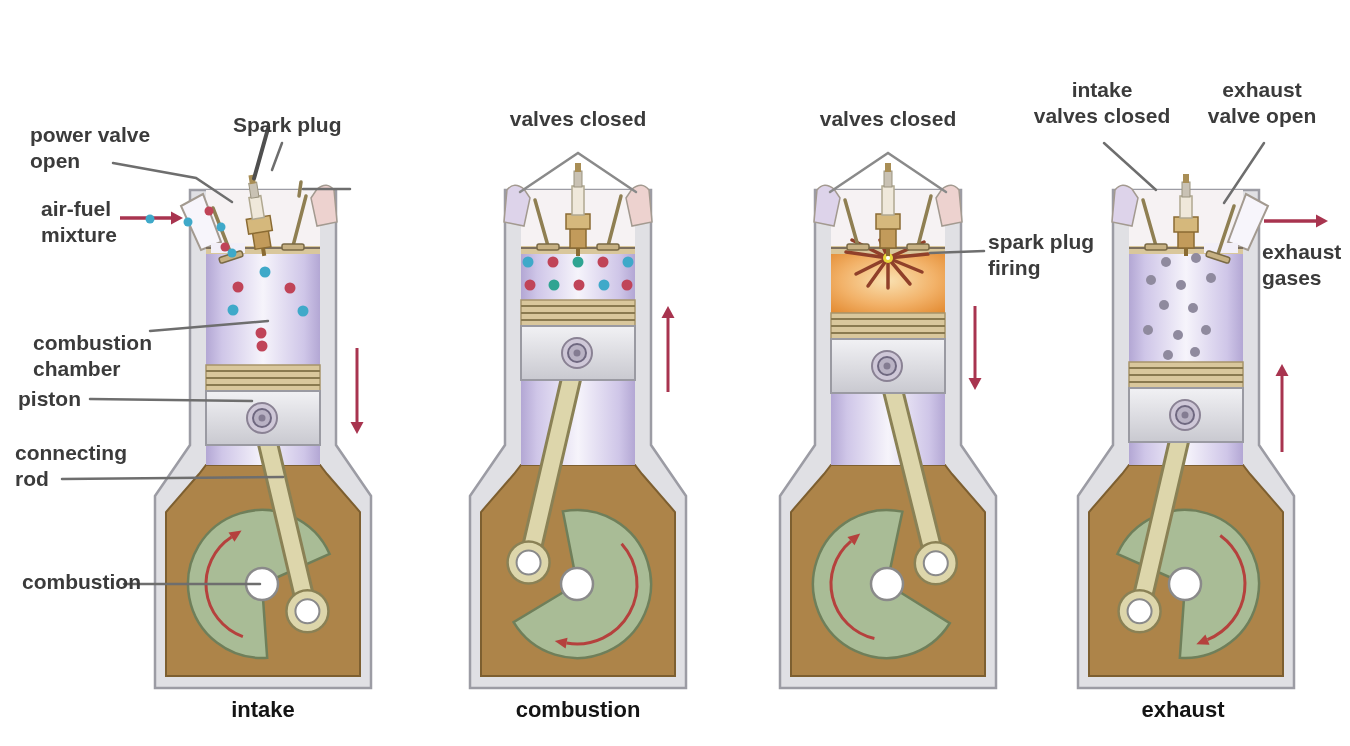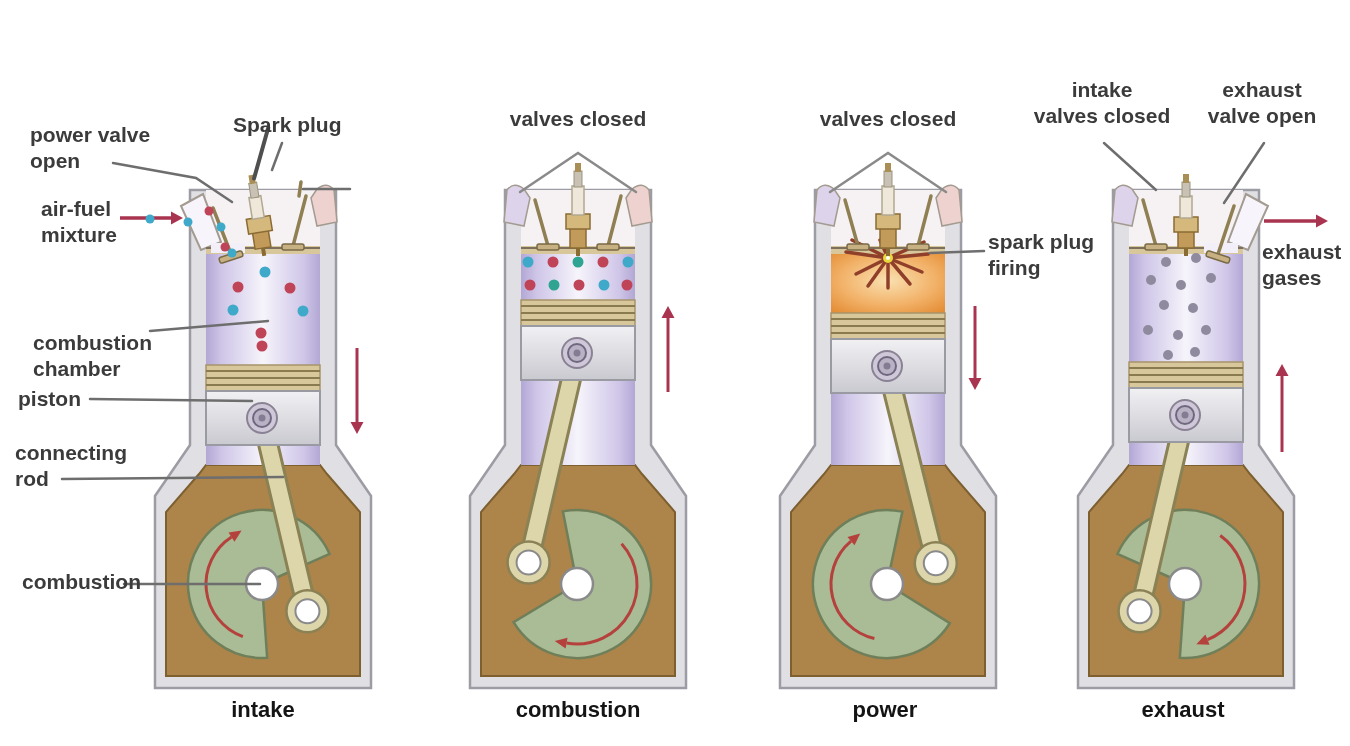--- a/index.html
+++ b/index.html
@@ -373,15 +373,14 @@
 
   <div class="label center" style="left:1022px;top:77px;width:160px;">intake
 valves closed</div>
   <div class="label center" style="left:1184px;top:77px;width:156px;">exhaust
 valve open</div>
   <div class="label" style="left:1262px;top:239px;">exhaust
 gases</div>
 
   <div class="stage" style="left:183px;top:697px;">intake</div>
   <div class="stage" style="left:498px;top:697px;">combustion</div>
-  <div class="stage" style="left:805px;top:697px;">power</div>
   <div class="stage" style="left:1103px;top:697px;">exhaust</div>
 </div>
 
 </body></html>

